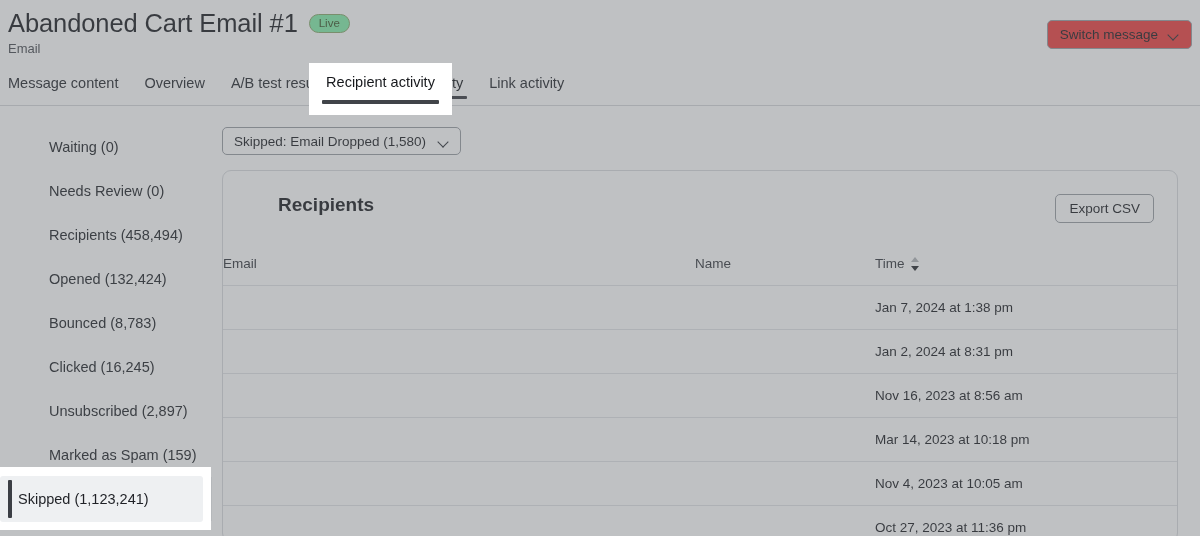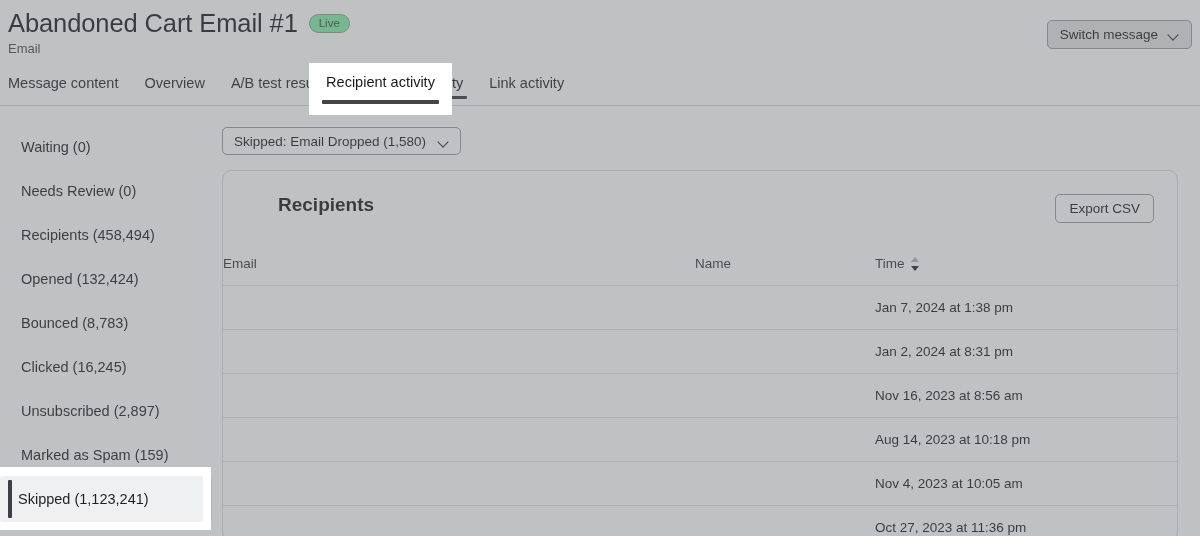--- a/index.html
+++ b/index.html
@@ -82,21 +82,21 @@
   .switch-message-btn {
     position: absolute;
     right: 8px; top: 20px;
     height: 29px;
     padding: 0 12px;
     display: inline-flex;
     align-items: center;
     gap: 10px;
     border: 1px solid #9ba0a6;
     border-radius: 5px;
-    background: #e5e5e5;
+    background: #ef4444;
     color: #1f2126;
     font-size: 13.5px;
     font-family: "Liberation Sans", sans-serif;
     cursor: pointer;
     white-space: nowrap;
   }
 
   .chev {
     width: 11px;
     height: 7px;
@@ -187,20 +187,21 @@
     height: 430px;
     background: #ffffff;
   }
 
   
   .sidebar {
     position: absolute;
     left: 0; top: 0;
     width: 212px;
     padding-top: 19px;
+    padding-left: 28px;
   }
 
   .side-item {
     height: 44px;
     display: flex;
     align-items: center;
     padding-left: 18px;
     font-size: 14.5px;
     line-height: 20px;
     color: #25282d;
@@ -546,21 +547,21 @@
             <td class="c-email">
               <span class="redact email">
                 <span class="ln" style="width:122px"></span><span class="ln l2" style="width:140px"></span>
               </span>
             </td>
             <td>
               <span class="redact name">
                 <span class="ln" style="width:58px"></span><span class="ln l2" style="width:40px"></span>
               </span>
             </td>
-            <td>Aug 14, 2023 at 10:18 pm</td>
+            <td>Mar 14, 2023 at 10:18 pm</td>
           </tr>
 
           <tr>
             <td class="c-email">
               <span class="redact email">
                 <span class="ln" style="width:148px"></span><span class="ln l2" style="width:96px"></span>
               </span>
             </td>
             <td>
               <span class="redact name">

